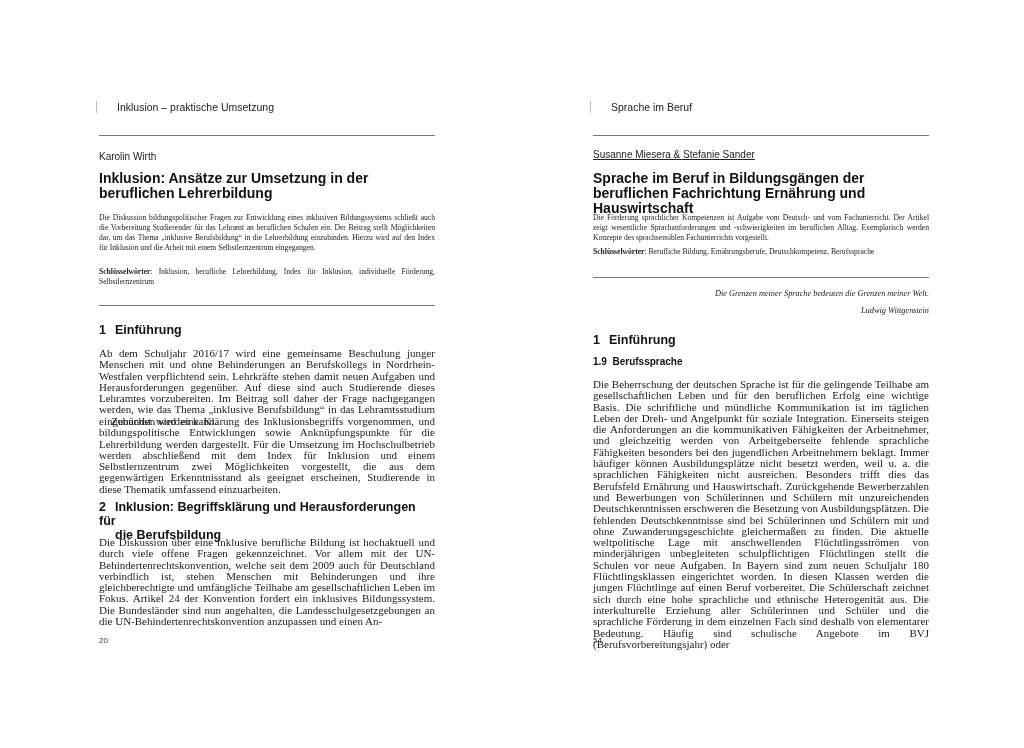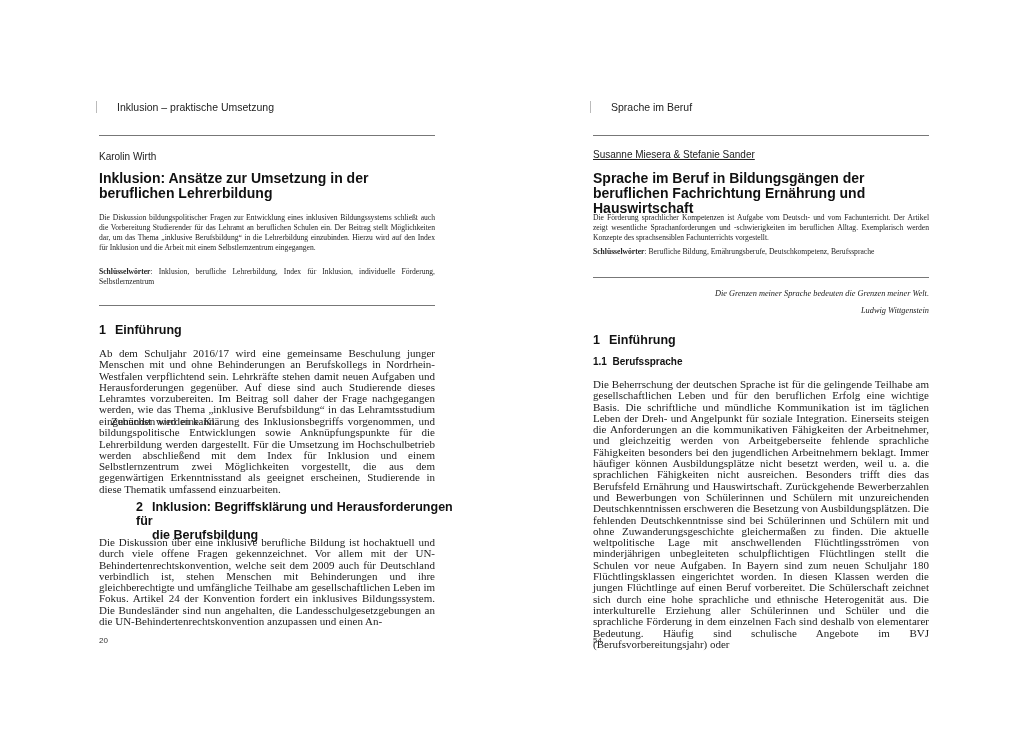--- a/index.html
+++ b/index.html
@@ -60,36 +60,36 @@
   <div class="author" style="top:151px;">Karolin Wirth</div>
   <h1 class="title" style="top:171px;">Inklusion: Ansätze zur Umsetzung in der beruflichen Lehrerbildung</h1>
   <p class="abstract" style="top:213px;">Die Diskussion bildungspolitischer Fragen zur Entwicklung eines inklusiven Bildungssystems schließt auch die Vorbereitung Studierender für das Lehramt an beruflichen Schulen ein. Der Beitrag stellt Möglichkeiten dar, um das Thema „inklusive Berufsbildung“ in die Lehrerbildung einzubinden. Hierzu wird auf den Index für Inklusion und die Arbeit mit einem Selbstlernzentrum eingegangen.</p>
   <p class="keywords" style="top:267px;"><b>Schlüsselwörter</b><span>: Inklusion, berufliche Lehrerbildung, Index für Inklusion, individuelle Förderung, Selbstlernzentrum</span></p>
   <div class="rule" style="top:305px;"></div>
 
   <h2 class="h1" style="top:323px;"><span class="num">1</span><span>Einführung</span></h2>
   <p class="body-text" style="top:348px;">Ab dem Schuljahr 2016/17 wird eine gemeinsame Beschulung junger Menschen mit und ohne Behinderungen an Berufskollegs in Nordrhein-Westfalen verpflichtend sein. Lehrkräfte stehen damit neuen Aufgaben und Herausforderungen gegenüber. Auf diese sind auch Studierende dieses Lehramtes vorzubereiten. Im Beitrag soll daher der Frage nachgegangen werden, wie das Thema „inklusive Berufsbildung“ in das Lehramtsstudium eingebunden werden kann.</p>
   <p class="body-text" style="top:416px;"><span class="indent"></span><span>Zunächst wird eine Klärung des Inklusionsbegriffs vorgenommen, und bildungspolitische Entwicklungen sowie Anknüpfungspunkte für die Lehrerbildung werden dargestellt. Für die Umsetzung im Hochschulbetrieb werden abschließend mit dem Index für Inklusion und einem Selbstlernzentrum zwei Möglichkeiten vorgestellt, die aus dem gegenwärtigen Erkenntnisstand als geeignet erscheinen, Studierende in diese Thematik umfassend einzuarbeiten.</span></p>
 
-  <h2 class="h1" style="top:500px;margin-left:37px;"><span class="num">2</span><span>Inklusion: Begriffsklärung und Herausforderungen für</span><span class="cont">die Berufsbildung</span></h2>
+  <h2 class="h1" style="top:500px;"><span class="num">2</span><span>Inklusion: Begriffsklärung und Herausforderungen für</span><span class="cont">die Berufsbildung</span></h2>
   <p class="body-text" style="top:537px;">Die Diskussion über eine inklusive berufliche Bildung ist hochaktuell und durch viele offene Fragen gekennzeichnet. Vor allem mit der UN-Behindertenrechtskonvention, welche seit dem 2009 auch für Deutschland verbindlich ist, stehen Menschen mit Behinderungen und ihre gleichberechtigte und umfängliche Teilhabe am gesellschaftlichen Leben im Fokus. Artikel 24 der Konvention fordert ein inklusives Bildungssystem. Die Bundesländer sind nun angehalten, die Landesschulgesetzgebungen an die UN-Behindertenrechtskonvention anzupassen und einen An-</p>
 
   <div class="page-number">20</div>
 </div>
 
 <div class="page right">
   <div class="running-head">Sprache im Beruf</div>
   <div class="rule" style="top:135px;"></div>
   <div class="author" style="top:149px;text-decoration:underline;">Susanne Miesera &amp; Stefanie Sander</div>
   <h1 class="title" style="top:171px;">Sprache im Beruf in Bildungsgängen der beruflichen Fachrichtung Ernährung und Hauswirtschaft</h1>
   <p class="abstract" style="top:213px;">Die Förderung sprachlicher Kompetenzen ist Aufgabe vom Deutsch- und vom Fachunterricht. Der Artikel zeigt wesentliche Sprachanforderungen und -schwierigkeiten im beruflichen Alltag. Exemplarisch werden Konzepte des sprachsensiblen Fachunterrichts vorgestellt.</p>
   <p class="keywords" style="top:247px;"><b>Schlüsselwörter</b><span>: Berufliche Bildung, Ernährungsberufe, Deutschkompetenz, Berufssprache</span></p>
   <div class="rule" style="top:277px;"></div>
 
   <p class="quote" style="top:289px;">Die Grenzen meiner Sprache bedeuten die Grenzen meiner Welt.</p>
   <p class="quote-author" style="top:306px;">Ludwig Wittgenstein</p>
 
   <h2 class="h1" style="top:333px;"><span class="num">1</span><span>Einführung</span></h2>
-  <h3 class="h2" style="top:356px;"><span>1.1</span>&nbsp;&nbsp;<span>Berufssprache</span></h3>
+  <h3 class="h2" style="top:356px;"><span>1.9</span>&nbsp;&nbsp;<span>Berufssprache</span></h3>
   <p class="body-text" style="top:379px;">Die Beherrschung der deutschen Sprache ist für die gelingende Teilhabe am gesellschaftlichen Leben und für den beruflichen Erfolg eine wichtige Basis. Die schriftliche und mündliche Kommunikation ist im täglichen Leben der Dreh- und Angelpunkt für soziale Integration. Einerseits steigen die Anforderungen an die kommunikativen Fähigkeiten der Arbeitnehmer, und gleichzeitig werden von Arbeitgeberseite fehlende sprachliche Fähigkeiten besonders bei den jugendlichen Arbeitnehmern beklagt. Immer häufiger können Ausbildungsplätze nicht besetzt werden, weil u. a. die sprachlichen Fähigkeiten nicht ausreichen. Besonders trifft dies das Berufsfeld Ernährung und Hauswirtschaft. Zurückgehende Bewerberzahlen und Bewerbungen von Schülerinnen und Schülern mit unzureichenden Deutschkenntnissen erschweren die Besetzung von Ausbildungsplätzen. Die fehlenden Deutschkenntnisse sind bei Schülerinnen und Schülern mit und ohne Zuwanderungsgeschichte gleichermaßen zu finden. Die aktuelle weltpolitische Lage mit anschwellenden Flüchtlingsströmen von minderjährigen unbegleiteten schulpflichtigen Flüchtlingen stellt die Schulen vor neue Aufgaben. In Bayern sind zum neuen Schuljahr 180 Flüchtlingsklassen eingerichtet worden. In diesen Klassen werden die jungen Flüchtlinge auf einen Beruf vorbereitet. Die Schülerschaft zeichnet sich durch eine hohe sprachliche und ethnische Heterogenität aus. Die interkulturelle Erziehung aller Schülerinnen und Schüler und die sprachliche Förderung in dem einzelnen Fach sind deshalb von elementarer Bedeutung. Häufig sind schulische Angebote im BVJ (Berufsvorbereitungsjahr) oder</p>
 
   <div class="page-number">54</div>
 </div>
 
 </body></html>

